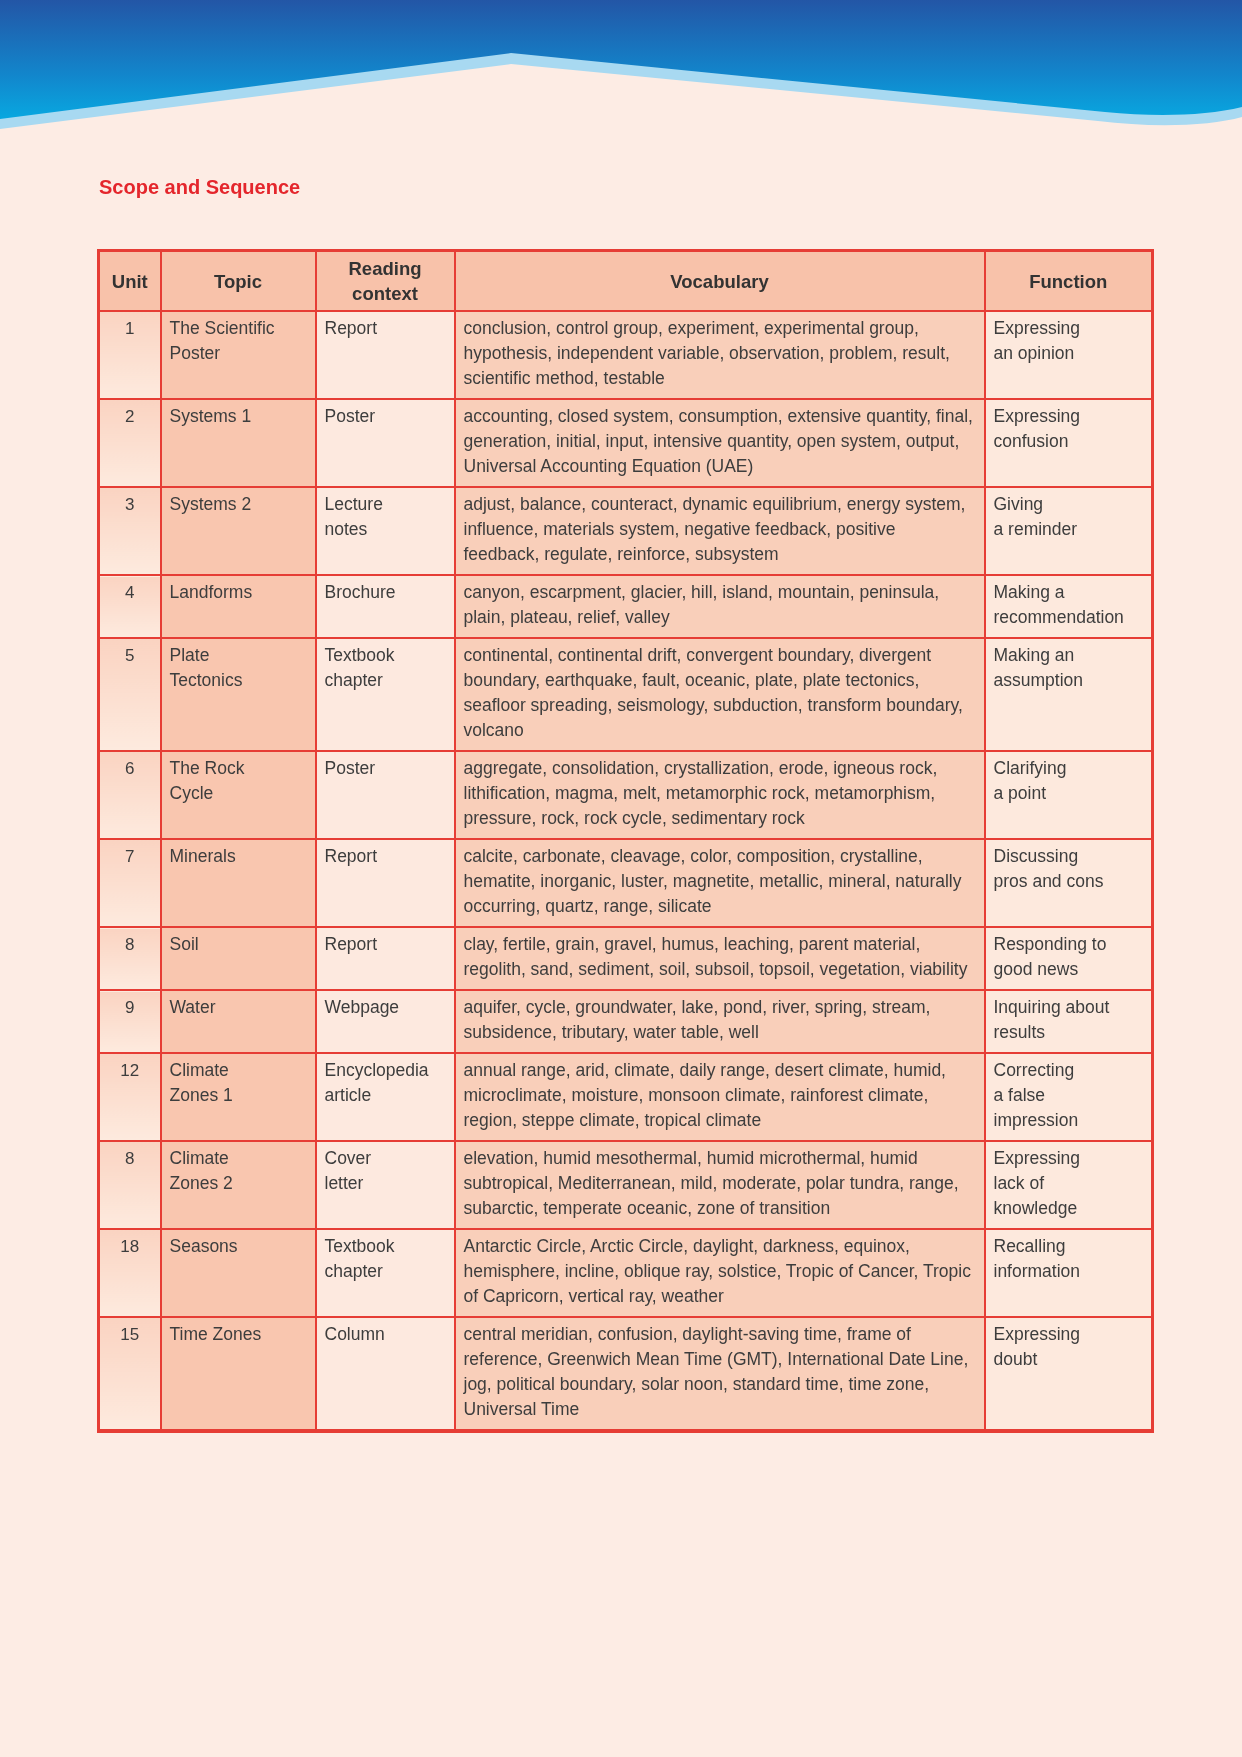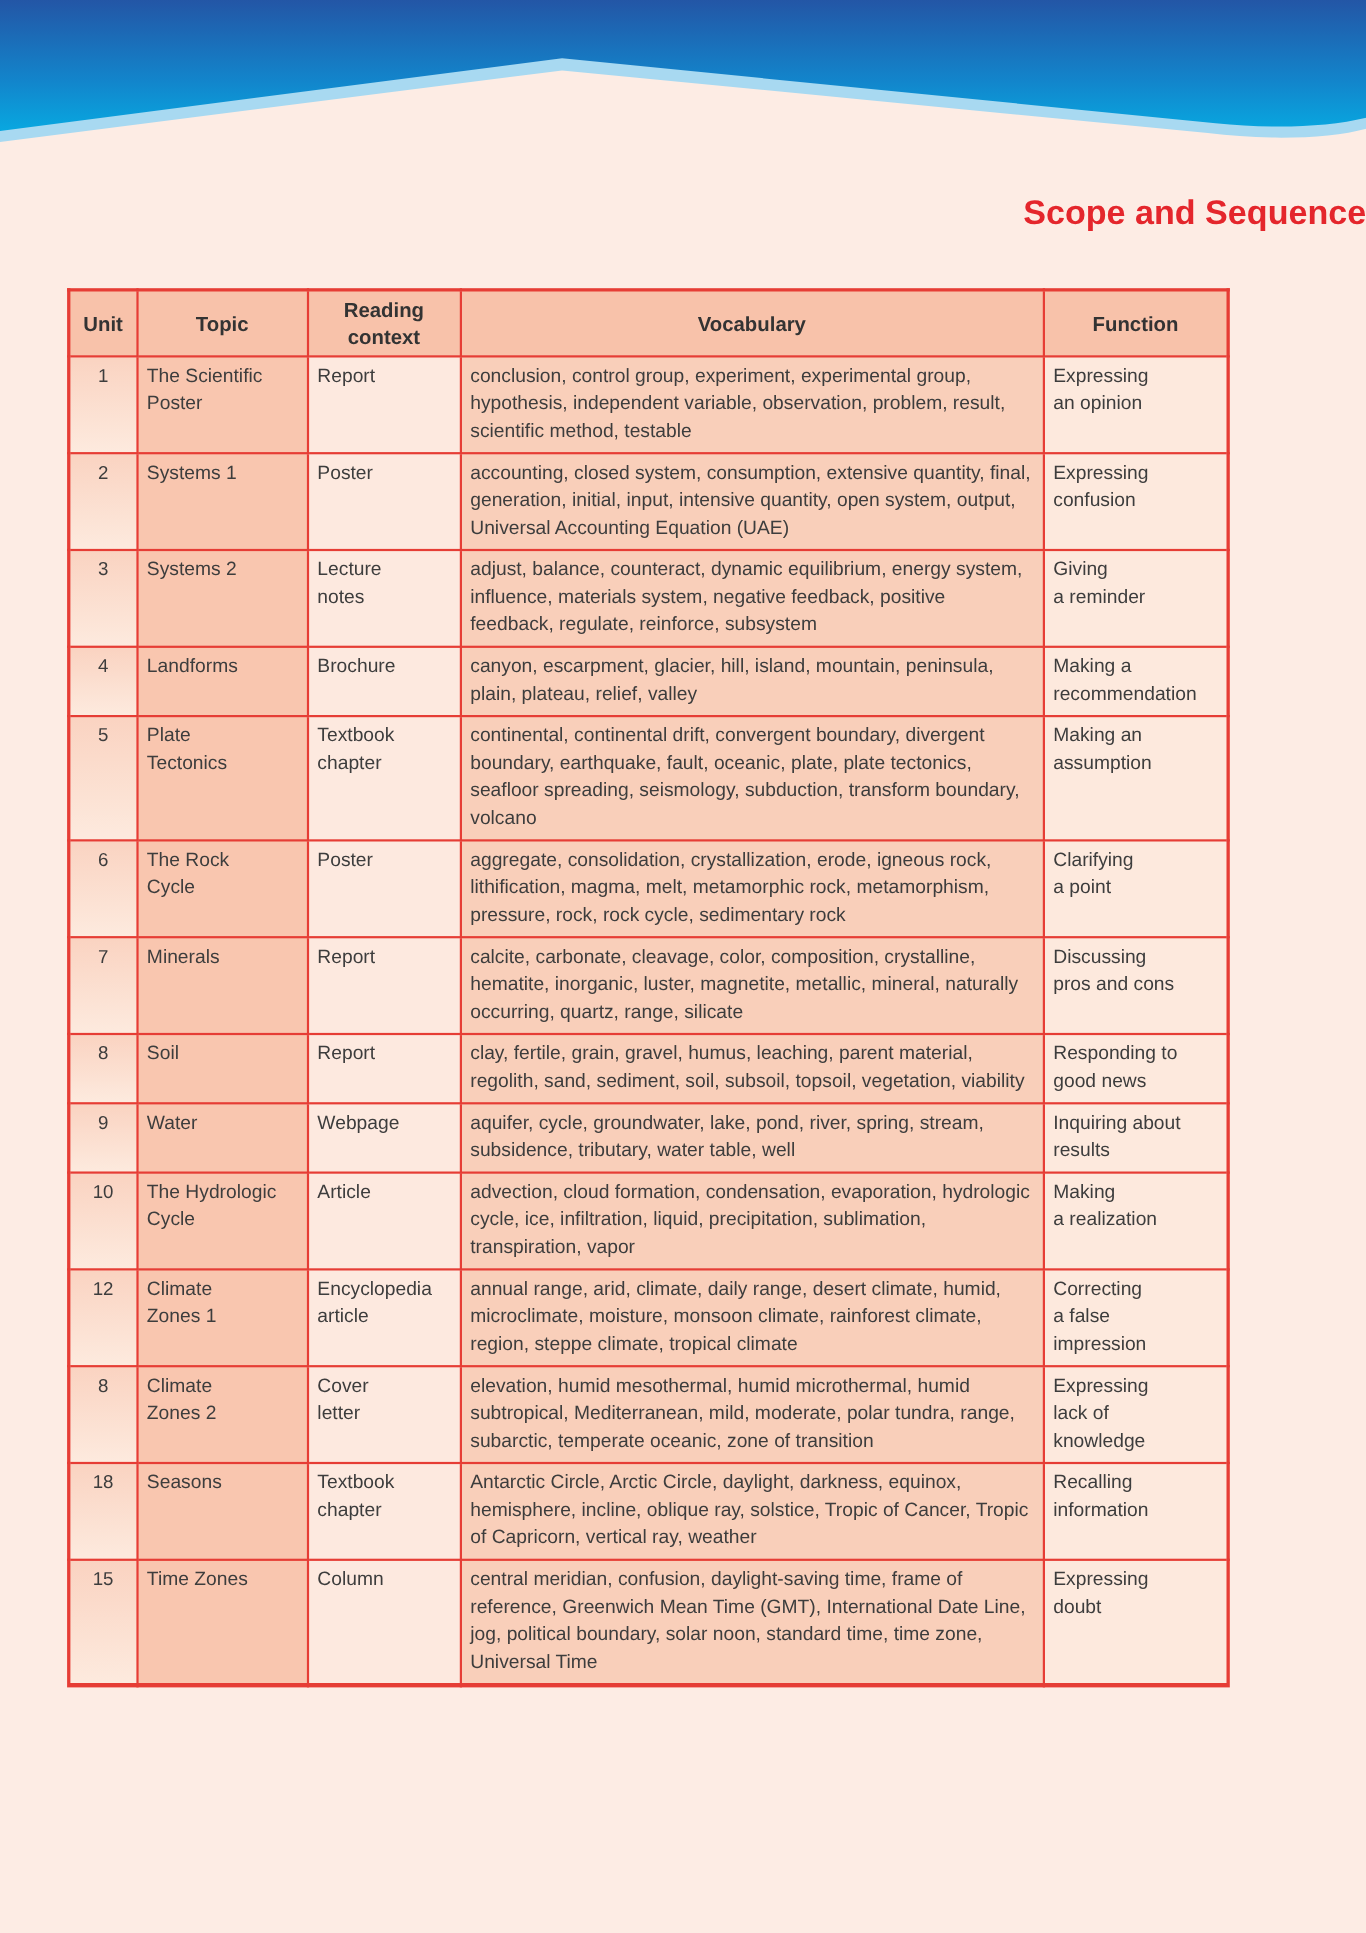--- a/index.html
+++ b/index.html
@@ -20,28 +20,27 @@
   body{
     height:1757px;
     background:var(--page-bg);
     font-family:"Liberation Sans","DejaVu Sans",sans-serif;
     color:var(--ink);
     overflow:hidden;
   }
   .banner{display:block;width:1242px;height:150px;}
   .page-title{
     margin:26px 0 0 99px;
-    font-size:31px;
+    font-size:20px;
     font-weight:bold;
     color:var(--title-red);
     letter-spacing:0px;
-    text-align:right;
   }
   .scope-table{
-    margin:50px 0 0 61px;
+    margin:50px 0 0 97px;
     width:1054px;
     table-layout:fixed;
     border-collapse:collapse;
     border:3px solid var(--accent-red);
     border-bottom-width:4px;
     padding-left:18px;
   }
   .scope-table th, .scope-table td{
     border:2px solid var(--accent-red);
     vertical-align:top;
@@ -191,29 +190,20 @@
 
   <tr>
     <td class="unit-cell">9</td>
     <td class="topic-cell">Water</td>
     <td class="reading-cell">Webpage</td>
     <td class="vocab-cell">aquifer, cycle, groundwater, lake, pond, river, spring, stream, subsidence, tributary, water table, well</td>
     <td class="function-cell">Inquiring about
 results</td>
   </tr>
 
-  <tr>
-    <td class="unit-cell">10</td>
-    <td class="topic-cell">The Hydrologic
-Cycle</td>
-    <td class="reading-cell">Article</td>
-    <td class="vocab-cell">advection, cloud formation, condensation, evaporation, hydrologic cycle, ice, infiltration, liquid, precipitation, sublimation, transpiration, vapor</td>
-    <td class="function-cell">Making
-a realization</td>
-  </tr>
 
 
   <tr>
     <td class="unit-cell">12</td>
     <td class="topic-cell">Climate
 Zones 1</td>
     <td class="reading-cell">Encyclopedia
 article</td>
     <td class="vocab-cell">annual range, arid, climate, daily range, desert climate, humid, microclimate, moisture, monsoon climate, rainforest climate, region, steppe climate, tropical climate</td>
     <td class="function-cell">Correcting

